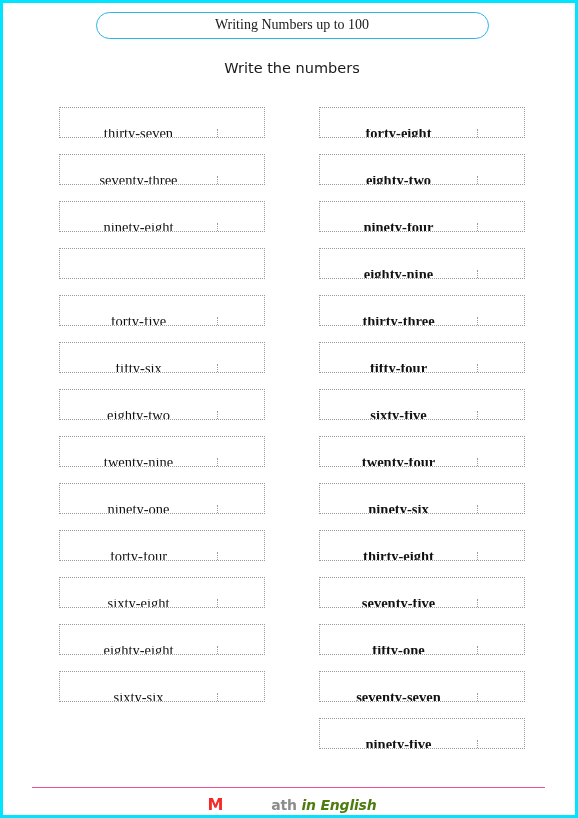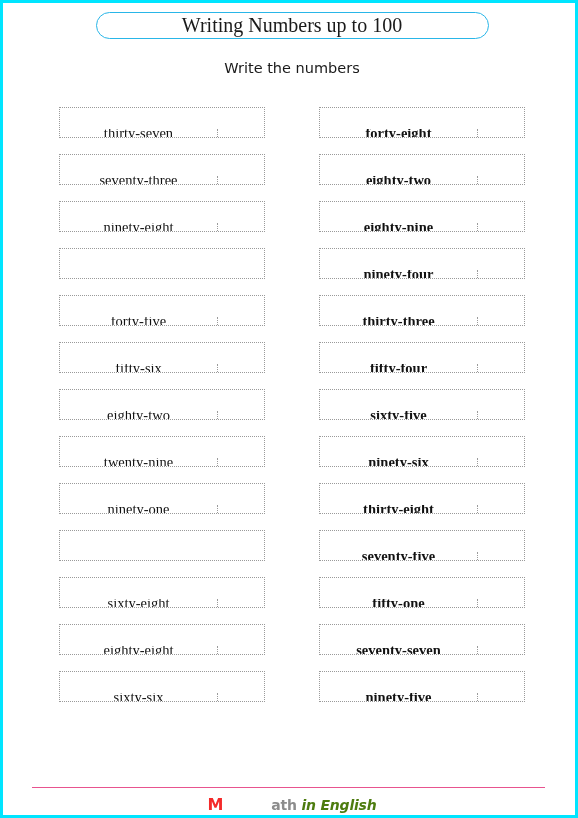--- a/index.html
+++ b/index.html
@@ -31,21 +31,21 @@
   .title-pill {
     display: inline-block;
     box-sizing: border-box;
     width: 393px;
     height: 27px;
     line-height: 24px;
     border: 1.5px solid #29b6e8;
     border-radius: 14px;
     background: #ffffff;
     font-family: "Liberation Serif", "DejaVu Serif", serif;
-    font-size: 20px;
+    font-size: 14px;
     color: #1a1a1a;
     text-align: center;
     white-space: nowrap;
   }
   .subtitle {
     position: absolute;
     left: 0;
     top: 57px;
     width: 578px;
     text-align: center;
@@ -163,20 +163,21 @@
         </div>
         <div class="row">
           <div class="cell-word">twenty-nine</div>
           <div class="cell-answer"></div>
         </div>
         <div class="row">
           <div class="cell-word">ninety-one</div>
           <div class="cell-answer"></div>
         </div>
         <div class="row">
+          <div class="cell-word">forty-four</div>
           <div class="cell-answer"></div>
         </div>
         <div class="row">
           <div class="cell-word">sixty-eight</div>
           <div class="cell-answer"></div>
         </div>
         <div class="row">
           <div class="cell-word">eighty-eight</div>
           <div class="cell-answer"></div>
         </div>
@@ -188,37 +189,41 @@
     <div class="col col-right">
         <div class="row">
           <div class="cell-word">forty-eight</div>
           <div class="cell-answer"></div>
         </div>
         <div class="row">
           <div class="cell-word">eighty-two</div>
           <div class="cell-answer"></div>
         </div>
         <div class="row">
+          <div class="cell-word">ninety-four</div>
+          <div class="cell-answer"></div>
+        </div>
+        <div class="row">
           <div class="cell-word">eighty-nine</div>
           <div class="cell-answer"></div>
         </div>
         <div class="row">
-          <div class="cell-word">ninety-four</div>
-          <div class="cell-answer"></div>
-        </div>
-        <div class="row">
           <div class="cell-word">thirty-three</div>
           <div class="cell-answer"></div>
         </div>
         <div class="row">
           <div class="cell-word">fifty-four</div>
           <div class="cell-answer"></div>
         </div>
         <div class="row">
           <div class="cell-word">sixty-five</div>
+          <div class="cell-answer"></div>
+        </div>
+        <div class="row">
+          <div class="cell-word">twenty-four</div>
           <div class="cell-answer"></div>
         </div>
         <div class="row">
           <div class="cell-word">ninety-six</div>
           <div class="cell-answer"></div>
         </div>
         <div class="row">
           <div class="cell-word">thirty-eight</div>
           <div class="cell-answer"></div>
         </div>

